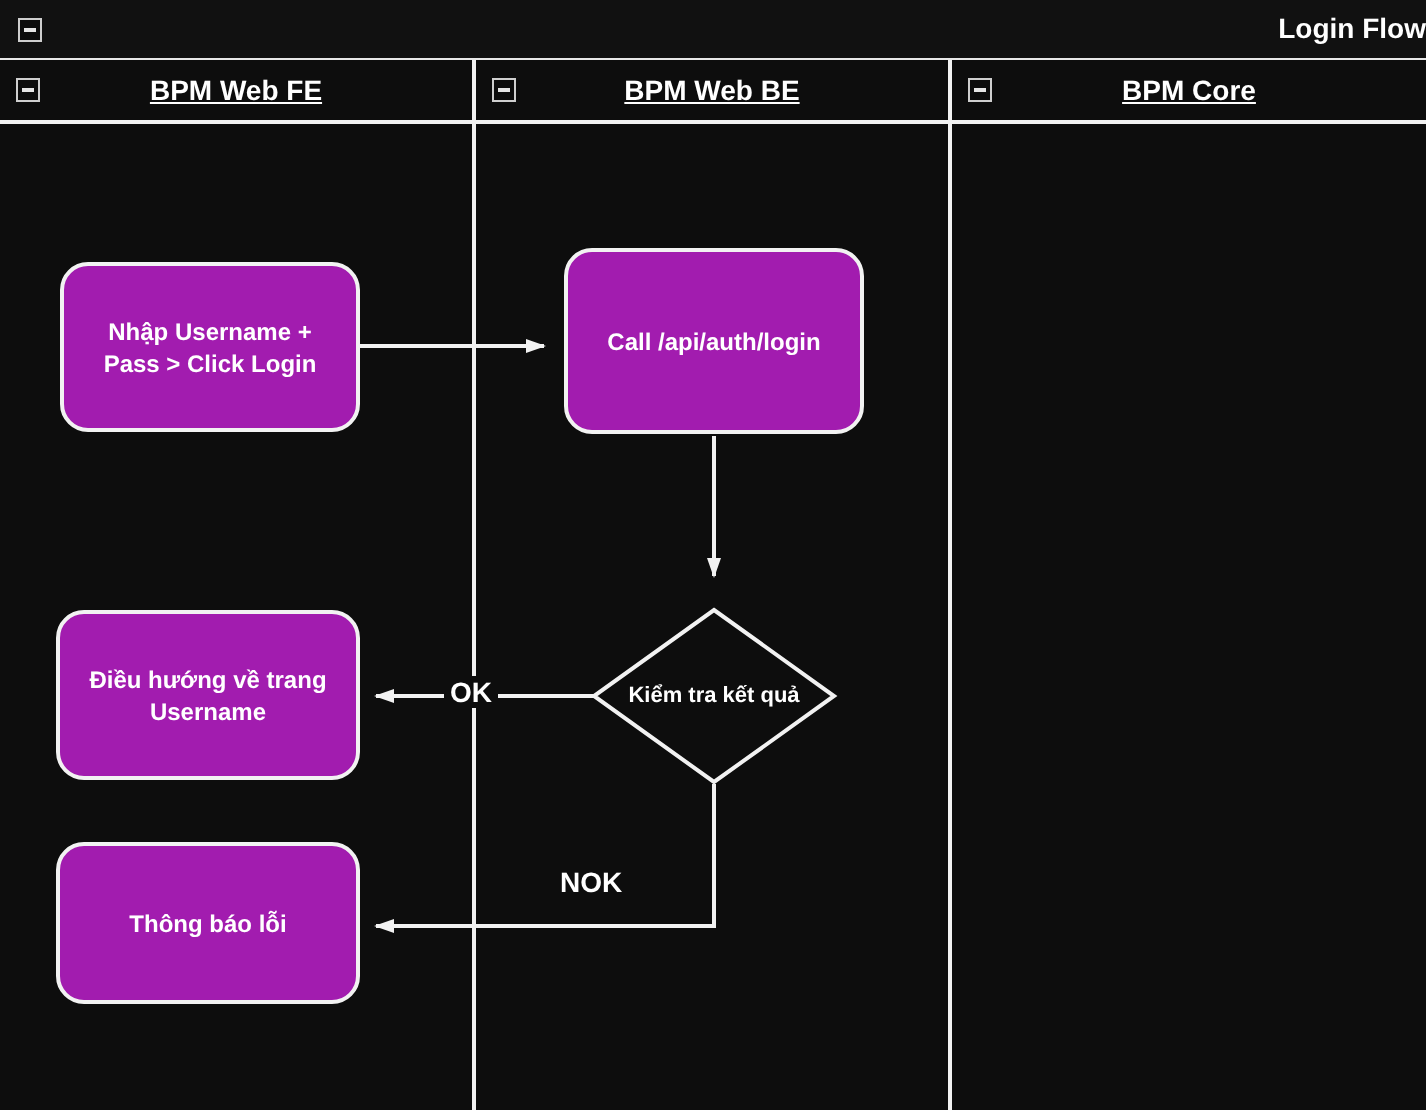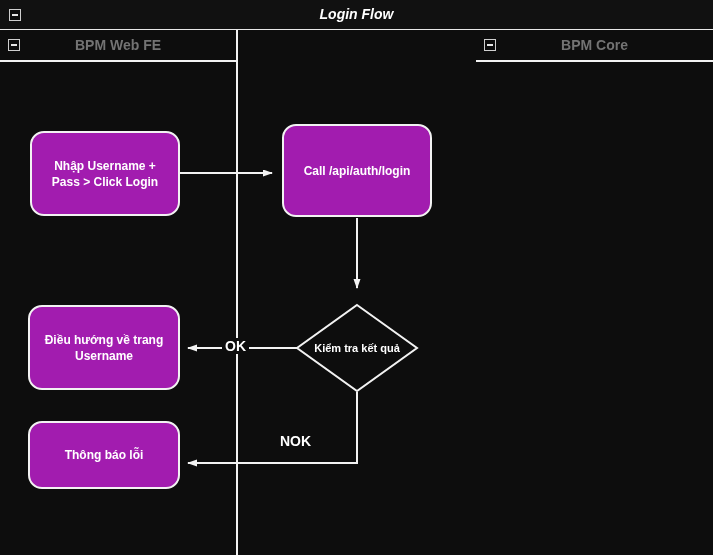--- a/index.html
+++ b/index.html
@@ -30,25 +30,24 @@
     background: #111111;
     border-bottom: 1px solid #e8e8e8;
     box-sizing: border-box;
   }
   .title-bar .title-text {
     position: absolute;
     left: 0;
     top: 0;
     width: 713px;
     line-height: 29px;
-    text-align: center;
+    text-align: right;
     color: #ffffff;
     font-size: 14px;
     font-weight: bold;
-    font-style: italic;
   }
   .collapse-box {
     position: absolute;
     width: 12px;
     height: 12px;
     border: 1px solid #cfcfcf;
     background: #0d0d0d;
     box-sizing: border-box;
   }
   .collapse-box::before {
@@ -82,23 +81,24 @@
     border-bottom: 2px solid #f2f2f2;
     box-sizing: border-box;
   }
   .lane-header .lane-title {
     position: absolute;
     left: 0;
     top: 0;
     width: 100%;
     line-height: 31px;
     text-align: center;
-    color: #737373;
+    color: #ffffff;
     font-size: 14px;
     font-weight: bold;
+    text-decoration: underline;
   }
   .lane-header .collapse-box {
     left: 8px;
     top: 9px;
   }
   #lane0 { left: 0px;   width: 238px; }
   #lane1 { left: 238px; width: 238px; }
   #lane2 { left: 476px; width: 237px; }
 
   
@@ -170,20 +170,26 @@
     <span class="title-text">Login Flow</span>
   </div>
 
   <div class="lane" id="lane0">
     <div class="lane-header">
       <span class="collapse-box"></span>
       <span class="lane-title">BPM Web FE</span>
     </div>
   </div>
 
+  <div class="lane" id="lane1">
+    <div class="lane-header">
+      <span class="collapse-box"></span>
+      <span class="lane-title">BPM Web BE</span>
+    </div>
+  </div>
 
   <div class="lane last" id="lane2">
     <div class="lane-header">
       <span class="collapse-box"></span>
       <span class="lane-title">BPM Core</span>
     </div>
   </div>
 
   <svg id="edges">
     <defs>
@@ -223,21 +229,21 @@
       <polygon points="62,2 122,45 62,88 2,45" fill="#0d0d0d" stroke="#f2f2f2" stroke-width="2"></polygon>
     </svg>
     <span class="decision-label">Kiểm tra kết quả</span>
   </div>
 
   <div class="node process" style="left:28px; top:305px; width:152px; height:85px;">
     <span style="white-space: pre-line;">Điều hướng về trang
 Username</span>
   </div>
 
-  <div class="node process" style="left:28px; top:421px; width:152px; height:68px;">
+  <div class="node process" style="left:28px; top:421px; width:152px; height:81px;">
     <span style="white-space: pre-line;">Thông báo lỗi</span>
   </div>
 
   <div class="edge-label" style="left:222px; top:338px;">OK</div>
 
   <div class="edge-label" style="left:277px; top:433px;">NOK</div>
 
 </div>
 
 </body></html>

